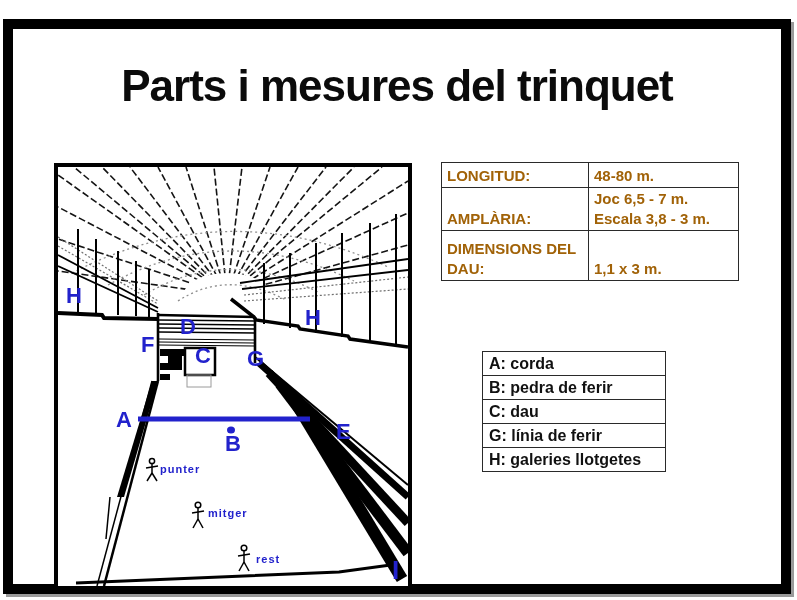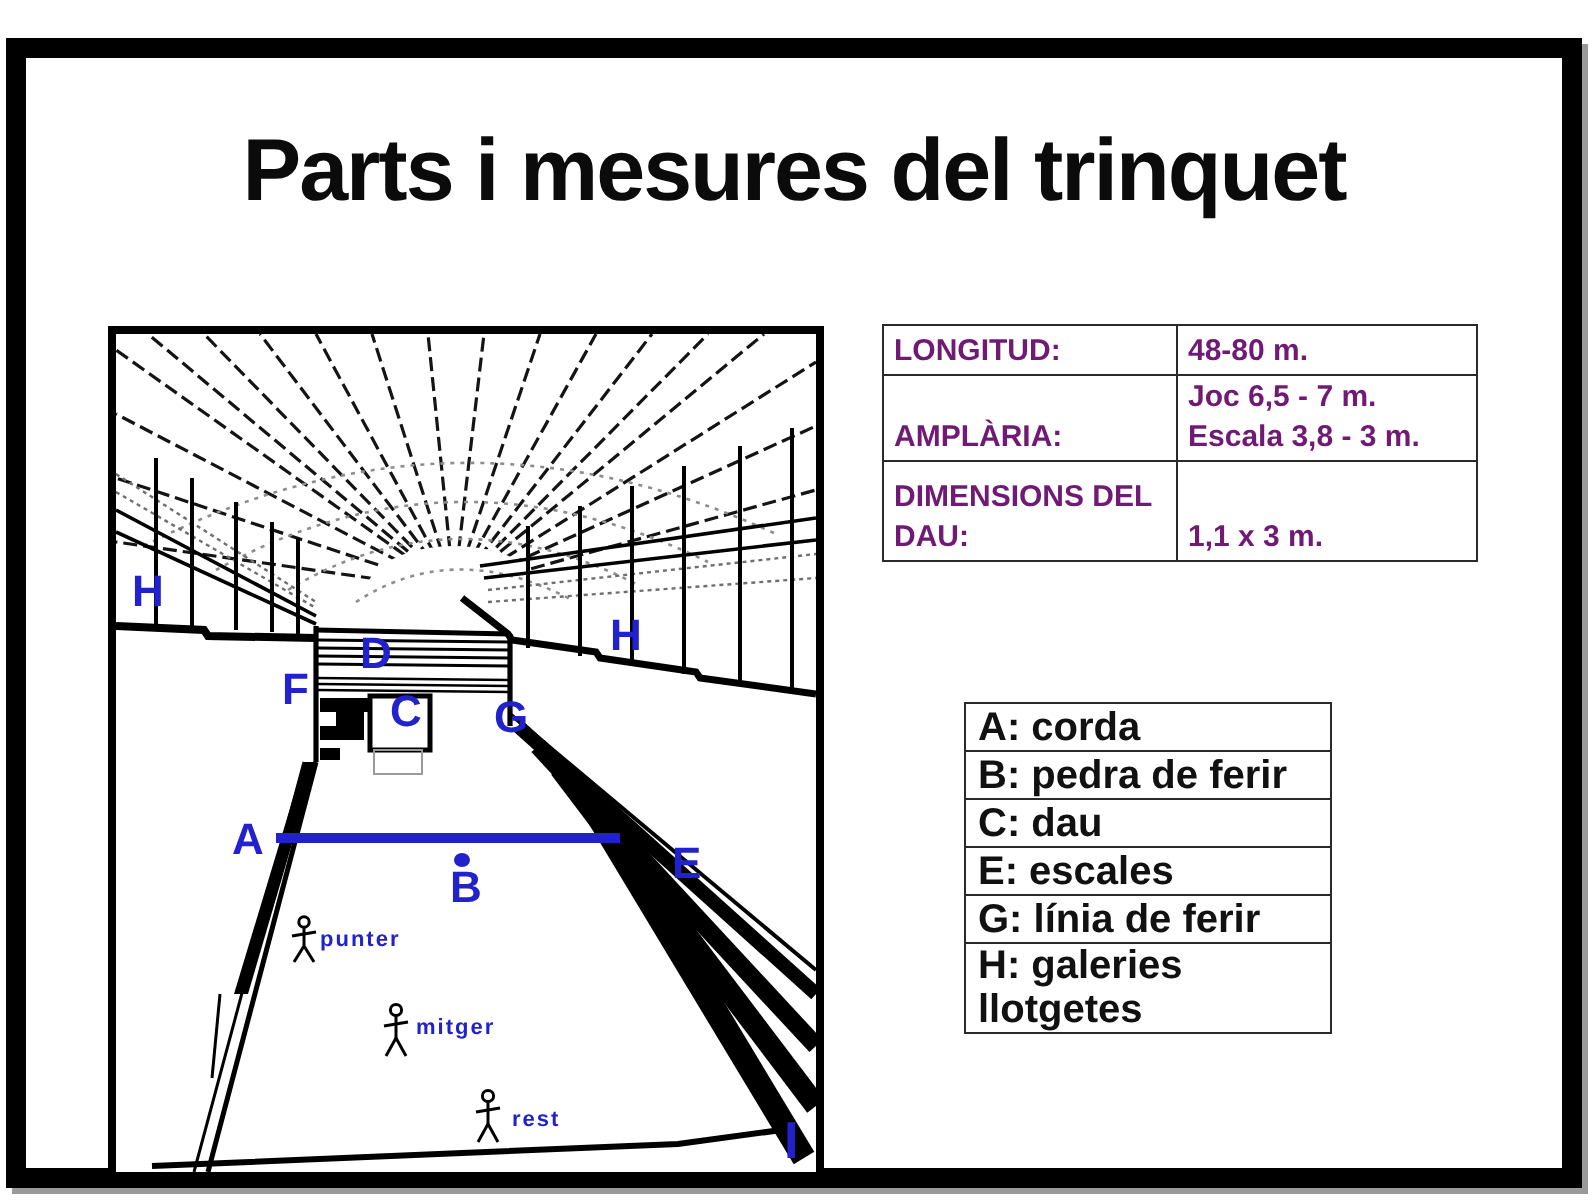--- a/index.html
+++ b/index.html
@@ -8,32 +8,32 @@
   .slide{position:absolute;left:3px;top:3px;right:6px;bottom:6px;background:#fff;
          border:10px solid #000;box-shadow:3px 3px 0 #9a9a9a;margin-top:16px;}
   .title{position:absolute;left:0;top:32px;width:100%;text-align:center;
          font-size:44px;font-weight:bold;color:#0b0b0b;letter-spacing:-1px;}
   .picture{position:absolute;left:41px;top:134px;width:350px;height:419px;
            border:4px solid #000;background:#fff;}
   
   .measures{position:absolute;left:428px;top:133px;width:297px;border-collapse:collapse;
             table-layout:fixed;}
   .measures td{border:1px solid #2a2a2a;vertical-align:bottom;padding:1px 5px 2px 5px;
-               font-size:15px;font-weight:bold;color:#701a75;line-height:1.3;
+               font-size:15px;font-weight:bold;color:#a16207;line-height:1.3;
                white-space:pre-line;}
   .measures col.c1{width:147px;}
   .measures col.c2{width:150px;}
   .measures tr.r1{height:25px;}
   .measures tr.r2{height:43px;}
   .measures tr.r3{height:42px;}
   .measures tr.r4{height:50px;}
   
   .legend{position:absolute;left:469px;top:322px;width:184px;border-collapse:collapse;}
   .legend td{border:1px solid #2a2a2a;height:23px;padding:0 6px;vertical-align:middle;
-             font-size:20px;font-weight:bold;color:#111;line-height:1.1;}
+             font-size:16px;font-weight:bold;color:#111;line-height:1.1;}
   svg text{font-family:"Liberation Sans",sans-serif;}
   .blue-letter{font-weight:bold;font-size:22px;}
   .blue-letter-big{font-weight:bold;font-size:26px;}
   .blue-small{font-weight:bold;font-size:11px;letter-spacing:1px;}
 </style>
 </head>
 <body>
 
 <div class="stage">
   <div class="slide">
@@ -223,23 +223,20 @@
           <tr>
             <td>A: corda</td>
           </tr>
       <tr>
             <td>B: pedra de ferir</td>
           </tr>
       <tr>
             <td>C: dau</td>
           </tr>
       <tr>
-            <td>E: escales</td>
-          </tr>
-      <tr>
             <td>G: línia de ferir</td>
           </tr>
       <tr>
             <td>H: galeries llotgetes</td>
           </tr>
     </tbody>
       </table>
 
   </div>
 </div>

